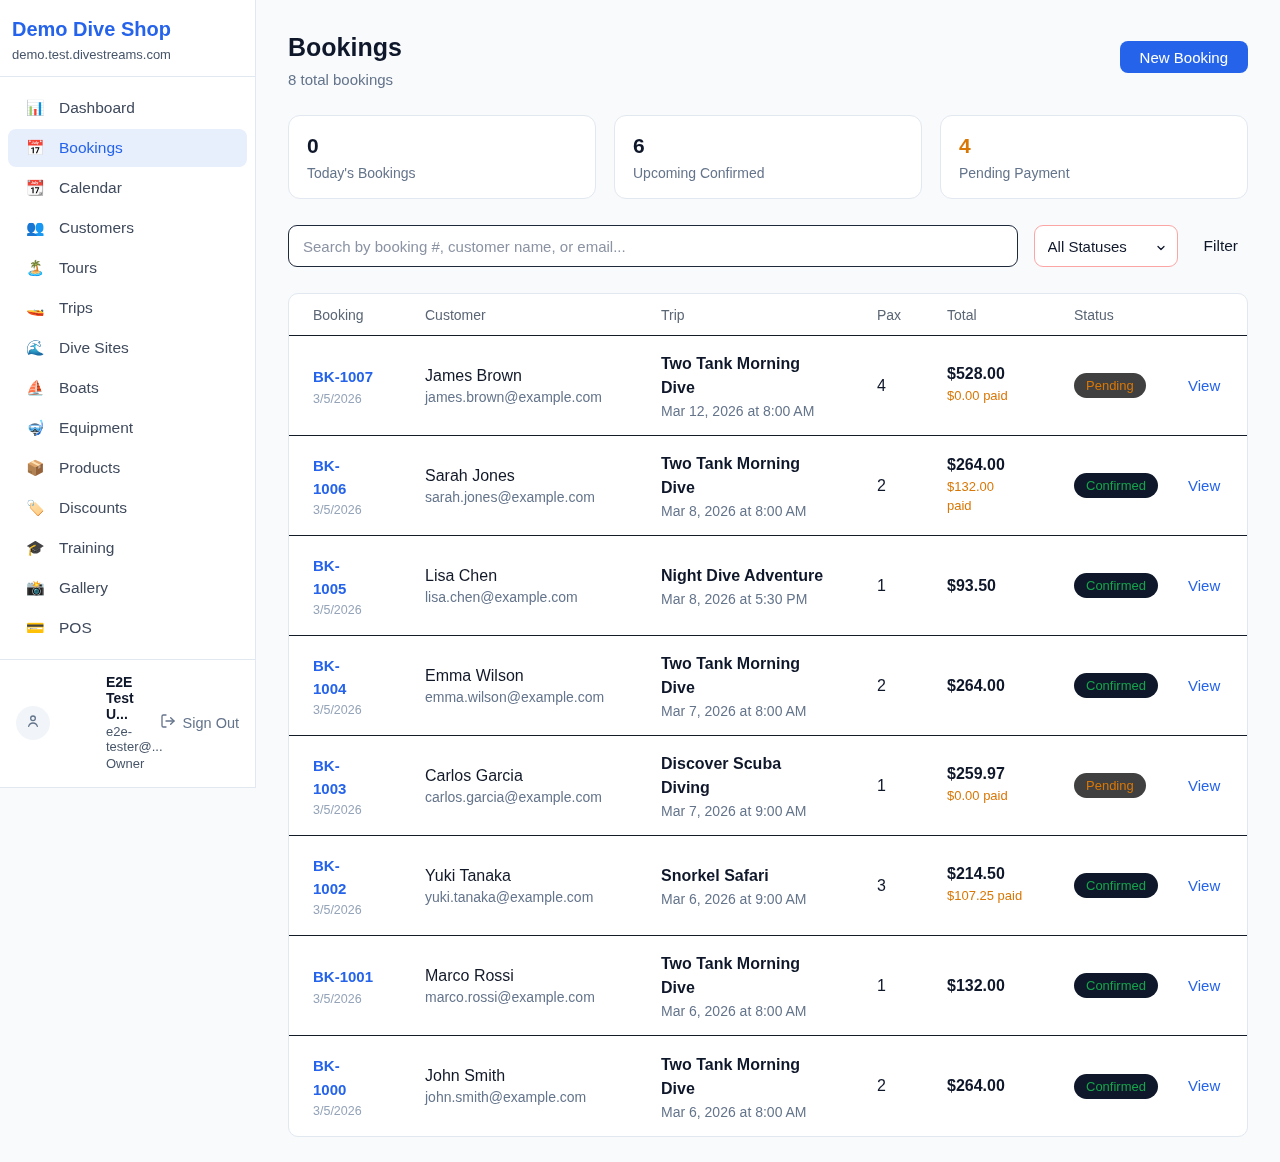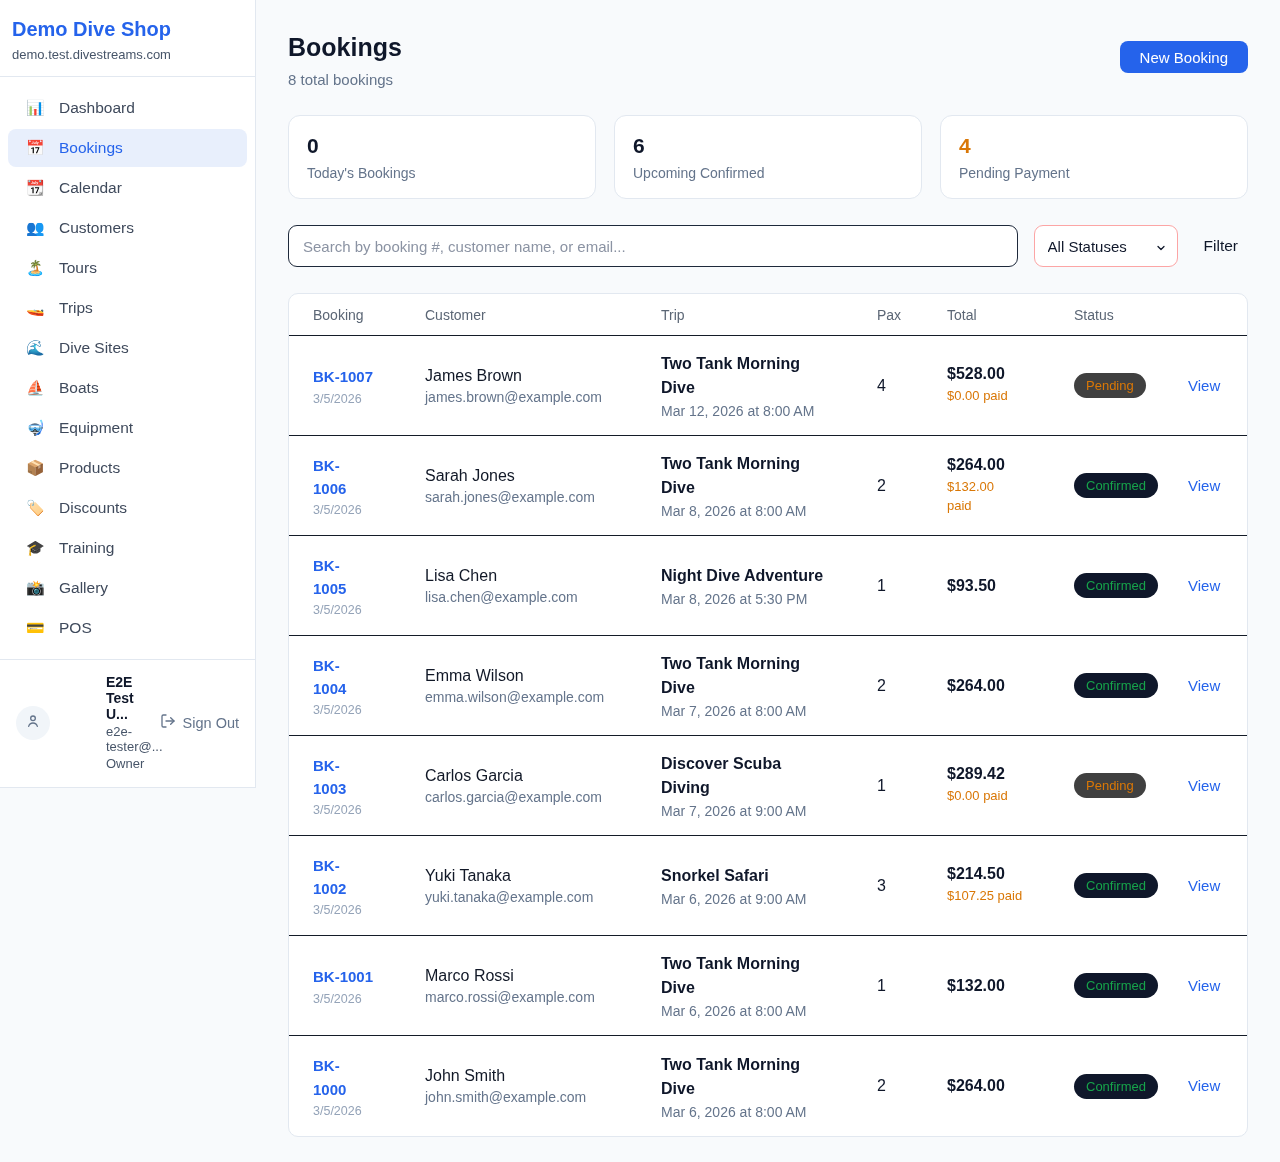--- a/index.html
+++ b/index.html
@@ -372,21 +372,21 @@
     <div>
       <div class="customer-name">Carlos Garcia</div>
       <div class="customer-email">carlos.garcia@example.com</div>
     </div>
     <div>
       <div class="trip-name">Discover Scuba<br>Diving</div>
       <div class="trip-datetime">Mar 7, 2026 at 9:00 AM</div>
     </div>
     <div class="pax-value">1</div>
     <div>
-      <div class="total-amount">$289.42</div>
+      <div class="total-amount">$259.97</div>
       <div class="total-paid">$0.00 paid</div>
     </div>
     <div>
       <span class="badge pending">Pending</span>
     </div>
     <div>
       <a href="#" class="view-link">View</a>
     </div>
   </div>
 

